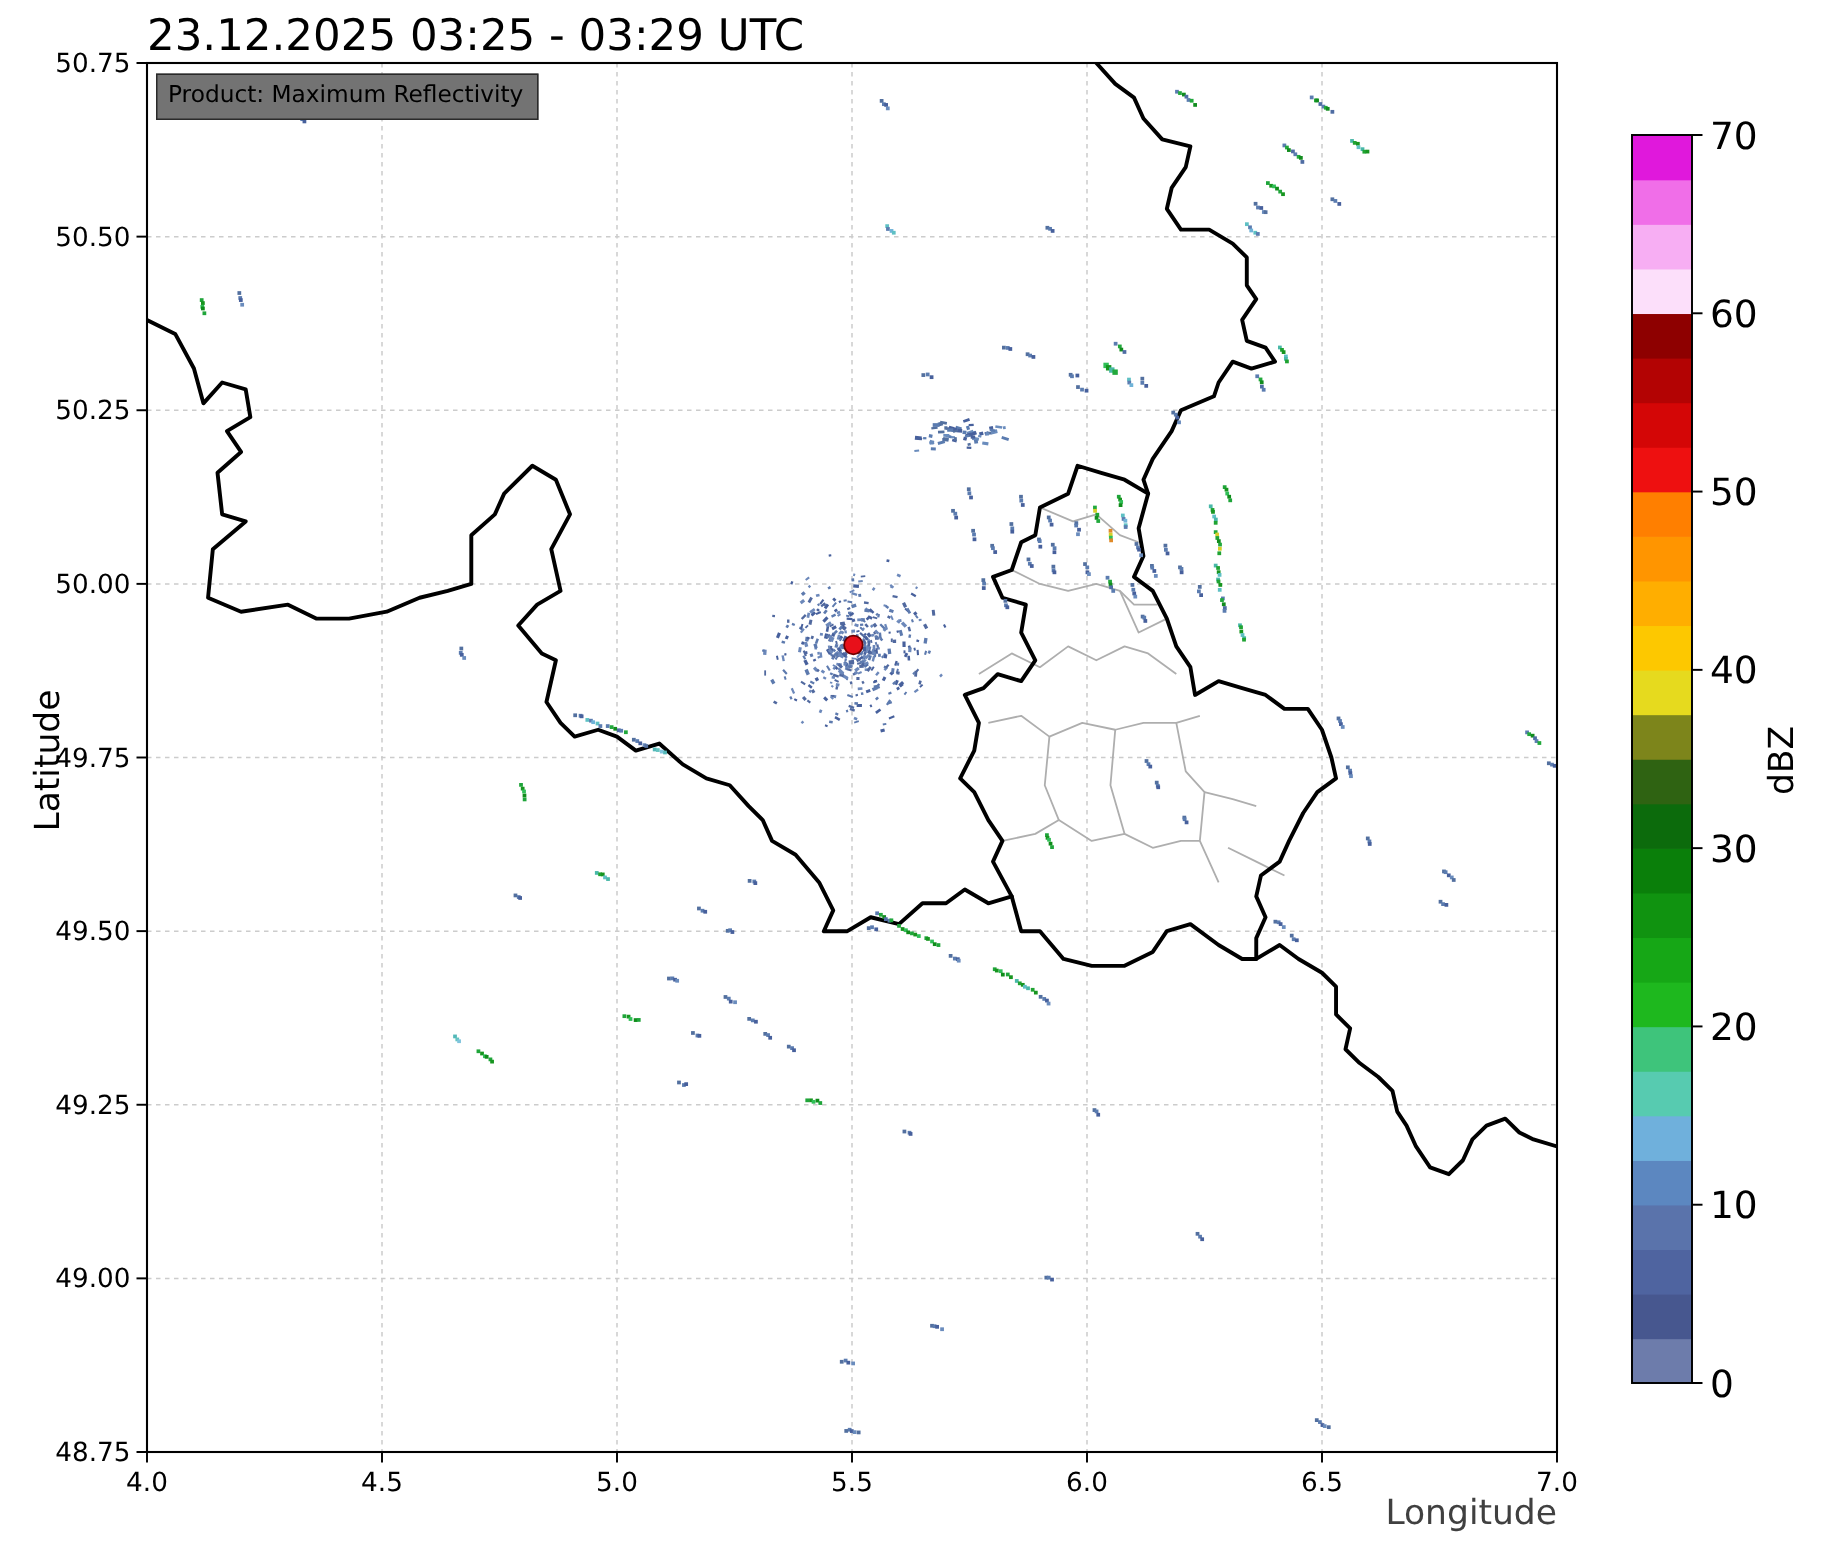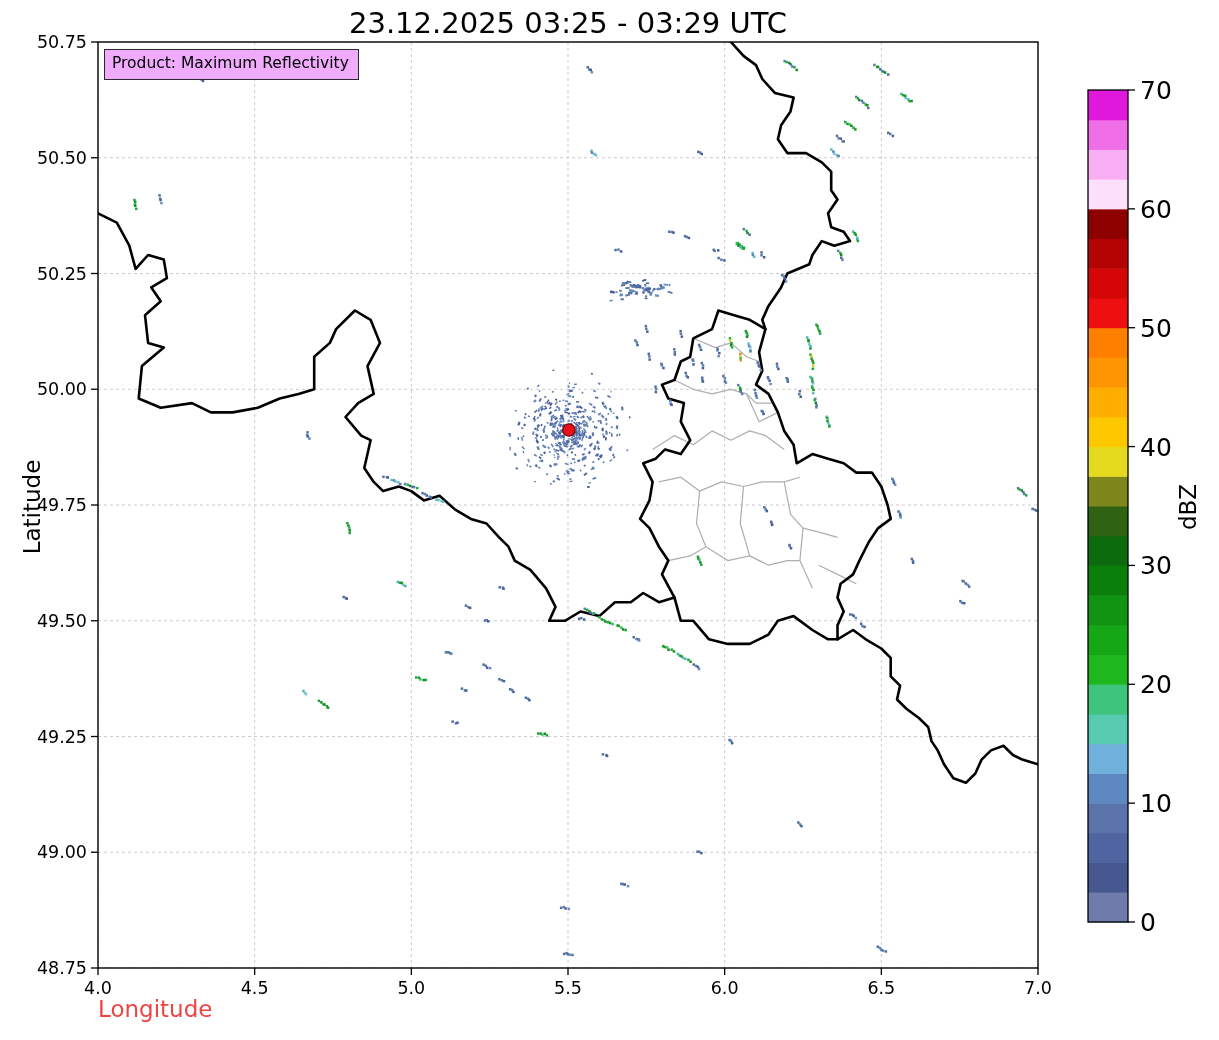--- a/index.html
+++ b/index.html
@@ -1,24 +1,24 @@
 <!DOCTYPE html>
 <html><head>
 <meta charset="utf-8">
 <style>
   html,body{margin:0;padding:0;background:#ffffff;}
   #fig{position:relative;width:1219px;height:1040px;background:#ffffff;
        font-family:"DejaVu Sans","Liberation Sans",sans-serif;overflow:hidden;}
-  #title{position:absolute;left:98px;top:6px;width:940px;text-align:center;
+  #title{position:absolute;left:98px;top:6px;width:940px;
          font-size:29px;color:#000;}
-  #infobox{position:absolute;left:104px;top:49px;background:#f0abfc;
+  #infobox{position:absolute;left:104px;top:49px;background:#737373;
            border:1.3px solid #2a2a2a;padding:3px 9px 4px 7px;font-size:15.5px;
            line-height:1.4;color:#000;z-index:5;}
-  #xlabel{position:absolute;left:98px;top:996px;width:940px;text-align:left;
-          font-size:23px;color:#ef4444;}
+  #xlabel{position:absolute;left:98px;top:996px;width:940px;text-align:right;
+          font-size:23px;color:#404040;}
   #ylabel{position:absolute;left:-68px;top:494px;width:200px;text-align:center;
           font-size:23px;color:#000;transform:rotate(-90deg);}
   #cblabel{position:absolute;left:1108px;top:494px;width:160px;text-align:center;
            font-size:23px;color:#000;transform:rotate(-90deg);}
   svg text{font-family:"DejaVu Sans","Liberation Sans",sans-serif;}
 </style>
 </head>
 <body>
 
 <div id="fig">

